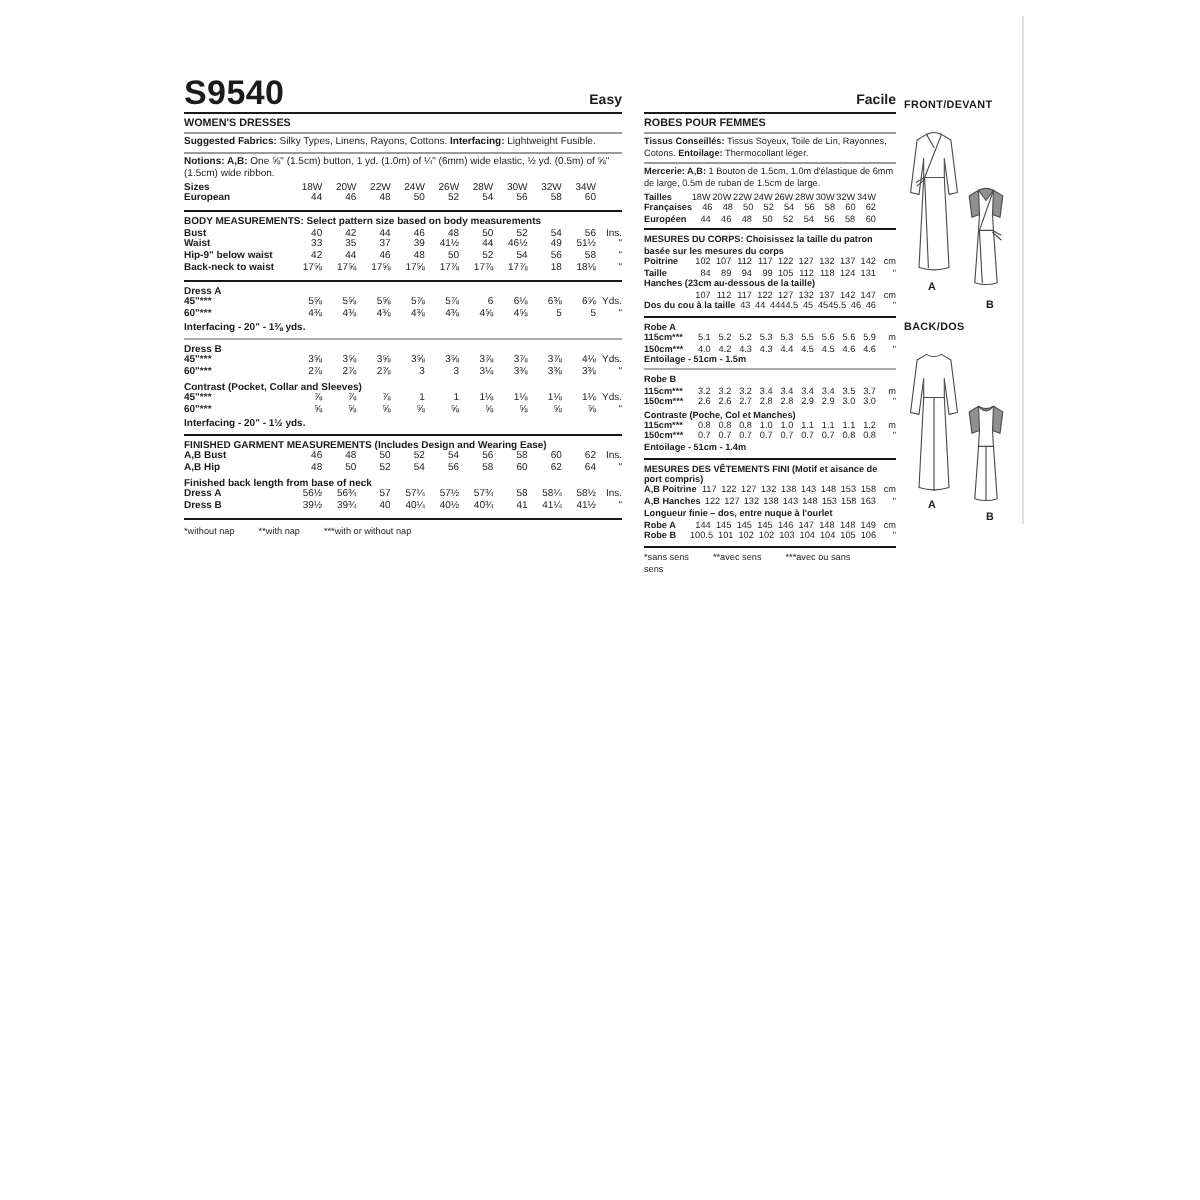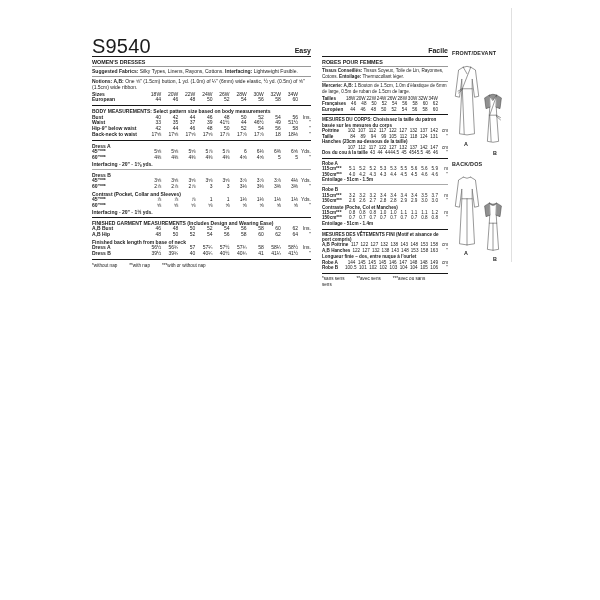--- a/index.html
+++ b/index.html
@@ -9,21 +9,21 @@
   }
   .col{position:absolute;top:30px;}
   .col-en{left:92px;width:219px;}
   .col-fr{left:322px;width:126px;}
   .col-fig{left:452px;width:57px;height:238px;}
   .edge-line{position:absolute;left:511px;top:8px;width:1px;height:254px;background:#e0e0e0;}
 
   .masthead{display:flex;align-items:flex-end;justify-content:space-between;
     border-bottom:1.5px solid #191919;padding-bottom:1px;height:25px;}
   .masthead.fr-head{justify-content:flex-end;}
-  .pattern-num{font-size:20px;font-weight:normal;line-height:17px;letter-spacing:.2px;}
+  .pattern-num{font-size:17px;font-weight:bold;line-height:17px;letter-spacing:.2px;}
   .difficulty{font-size:7px;font-weight:bold;line-height:8px;}
 
   .sec-title{font-size:5.4px;font-weight:bold;line-height:7px;padding-top:1.5px;border-bottom:1px solid #9a9a9a;}
   .para{font-size:5px;line-height:6px;padding:1.5px 0;border-bottom:1px solid #9a9a9a;}
   .para .seg.b{font-weight:bold;}
   .col-fr .para{font-size:4.6px;line-height:5.6px;}
 
   .sub-head{font-size:5px;font-weight:bold;line-height:6.2px;padding-top:1px;}
   .col-fr .sub-head{font-size:4.6px;line-height:5.4px;}
   .note-line{font-size:5px;font-weight:bold;line-height:6.2px;}

